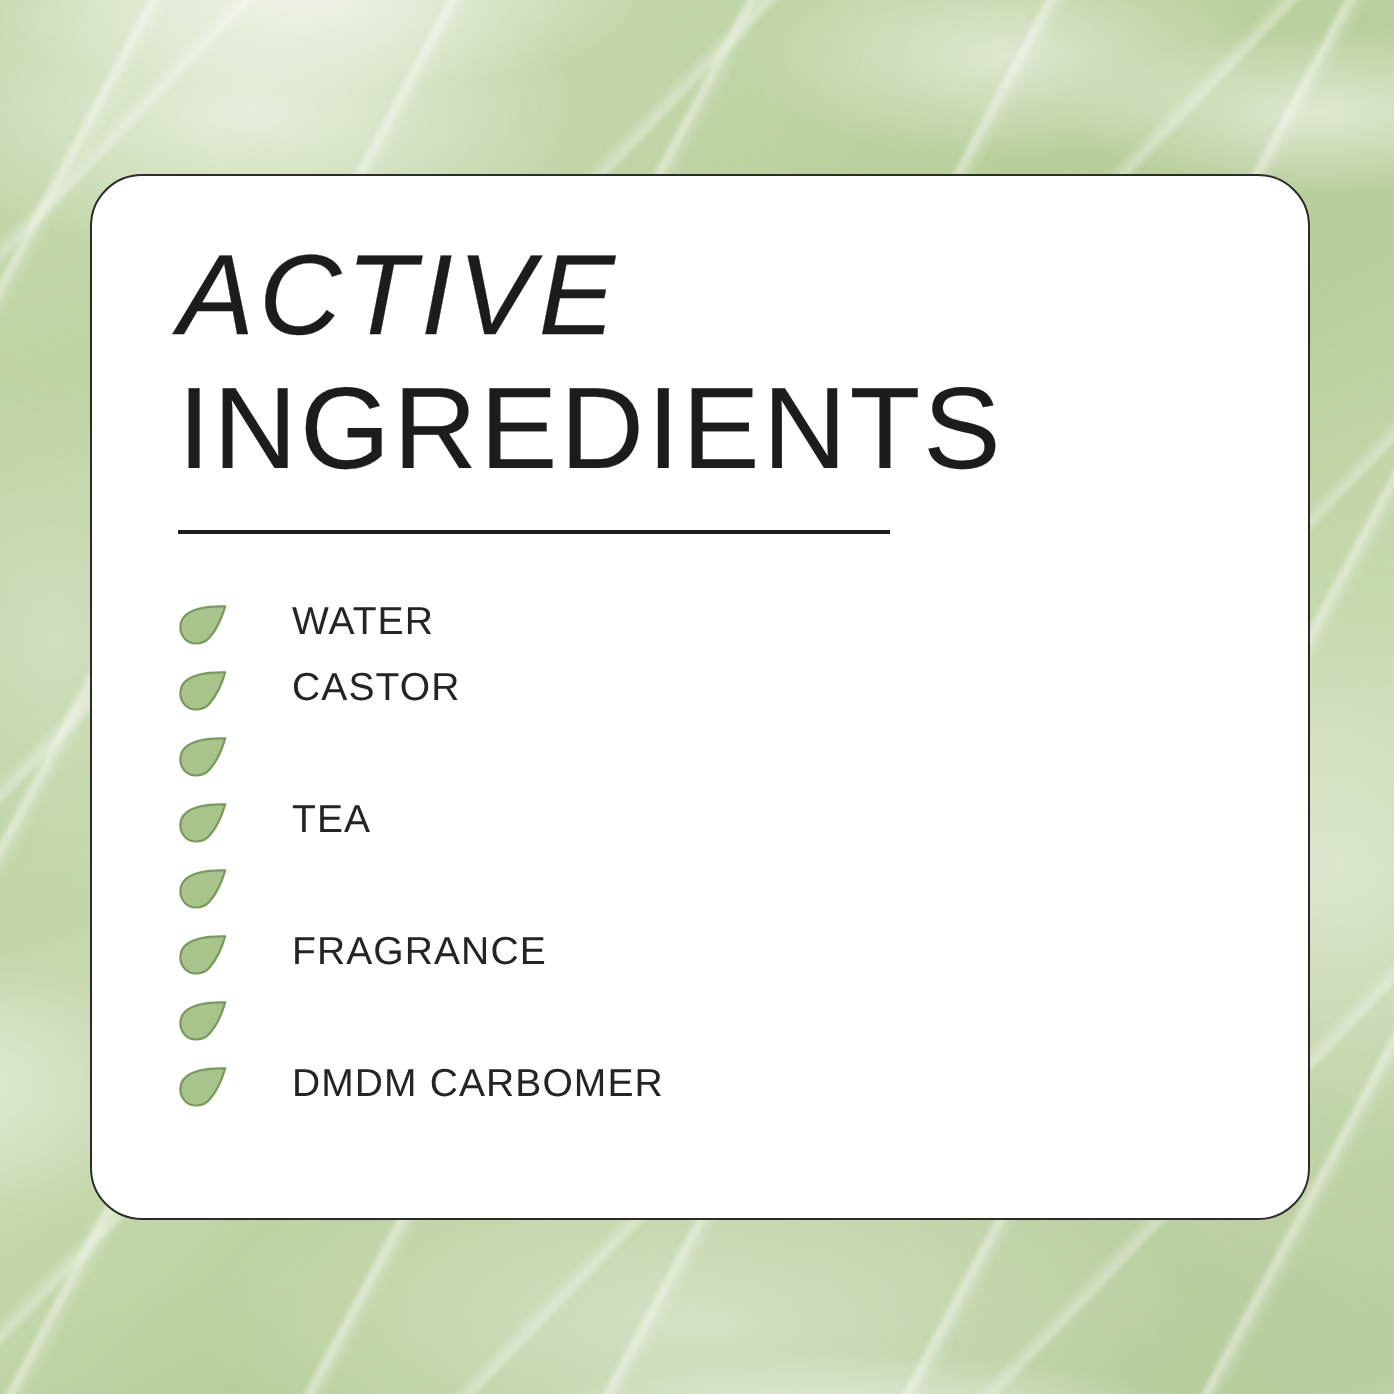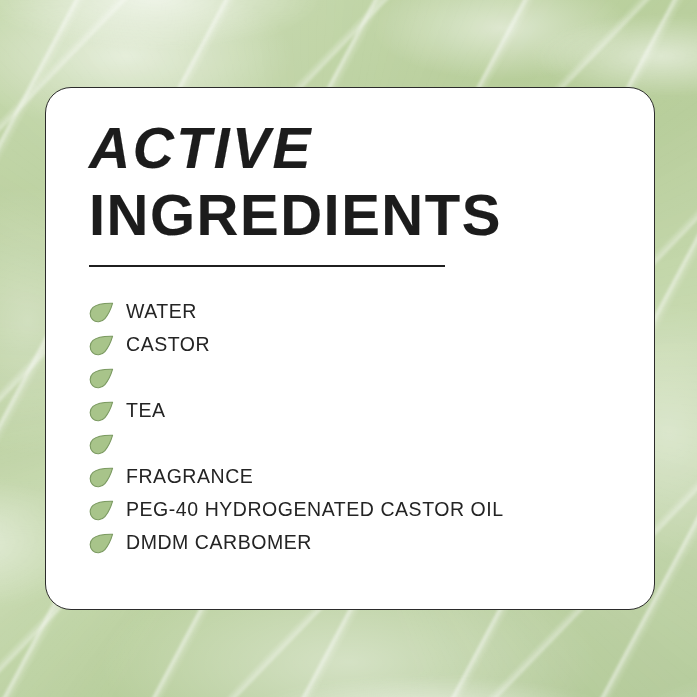--- a/index.html
+++ b/index.html
@@ -96,21 +96,21 @@
   }
 
   
   .heading {
     margin-top: 6px;
   }
 
   .heading-line {
     color: #1c1c1c;
     font-family: "Liberation Sans", sans-serif;
-    font-weight: 700;
+    font-weight: 400;
     line-height: 1;
     white-space: nowrap;
   }
 
   .heading-active {
     font-size: 57px;
     font-style: italic;
     letter-spacing: 2.5px;
     -webkit-text-stroke: 0.15px #1c1c1c;
   }
@@ -132,20 +132,21 @@
   
   .ingredient-list {
     list-style: none;
     margin-top: 29px;
   }
 
   .ingredient-item {
     display: flex;
     align-items: center;
     height: 33px;
+    gap: 20px;
   }
 
   .leaf-icon {
     flex: 0 0 auto;
     width: 25px;
     height: 21px;
     margin-right: 12px;
     display: block;
   }
 
@@ -211,21 +212,20 @@
       <svg class="leaf-icon" viewBox="0 0 25 21">
         <path d="M23.6 1.2 C15.2 1.0 8.0 2.0 4.0 5.4 C0.2 8.7 0.4 14.4 3.6 17.6 C6.9 20.8 12.6 20.4 15.9 16.6 C19.2 12.8 21.8 7.4 23.6 1.2 Z" fill="#a8c48a" stroke="#7a9960" stroke-width="1.1" stroke-linejoin="round"></path>
       </svg>
       <span class="ingredient-label">FRAGRANCE</span>
     </li>
 
     <li class="ingredient-item">
       <svg class="leaf-icon" viewBox="0 0 25 21">
         <path d="M23.6 1.2 C15.2 1.0 8.0 2.0 4.0 5.4 C0.2 8.7 0.4 14.4 3.6 17.6 C6.9 20.8 12.6 20.4 15.9 16.6 C19.2 12.8 21.8 7.4 23.6 1.2 Z" fill="#a8c48a" stroke="#7a9960" stroke-width="1.1" stroke-linejoin="round"></path>
       </svg>
-      <span class="ingredient-label">PEG-40 HYDROGENATED CASTOR OIL</span>
     </li>
 
     <li class="ingredient-item">
       <svg class="leaf-icon" viewBox="0 0 25 21">
         <path d="M23.6 1.2 C15.2 1.0 8.0 2.0 4.0 5.4 C0.2 8.7 0.4 14.4 3.6 17.6 C6.9 20.8 12.6 20.4 15.9 16.6 C19.2 12.8 21.8 7.4 23.6 1.2 Z" fill="#a8c48a" stroke="#7a9960" stroke-width="1.1" stroke-linejoin="round"></path>
       </svg>
       <span class="ingredient-label">DMDM CARBOMER</span>
     </li>
 
   </ul>

